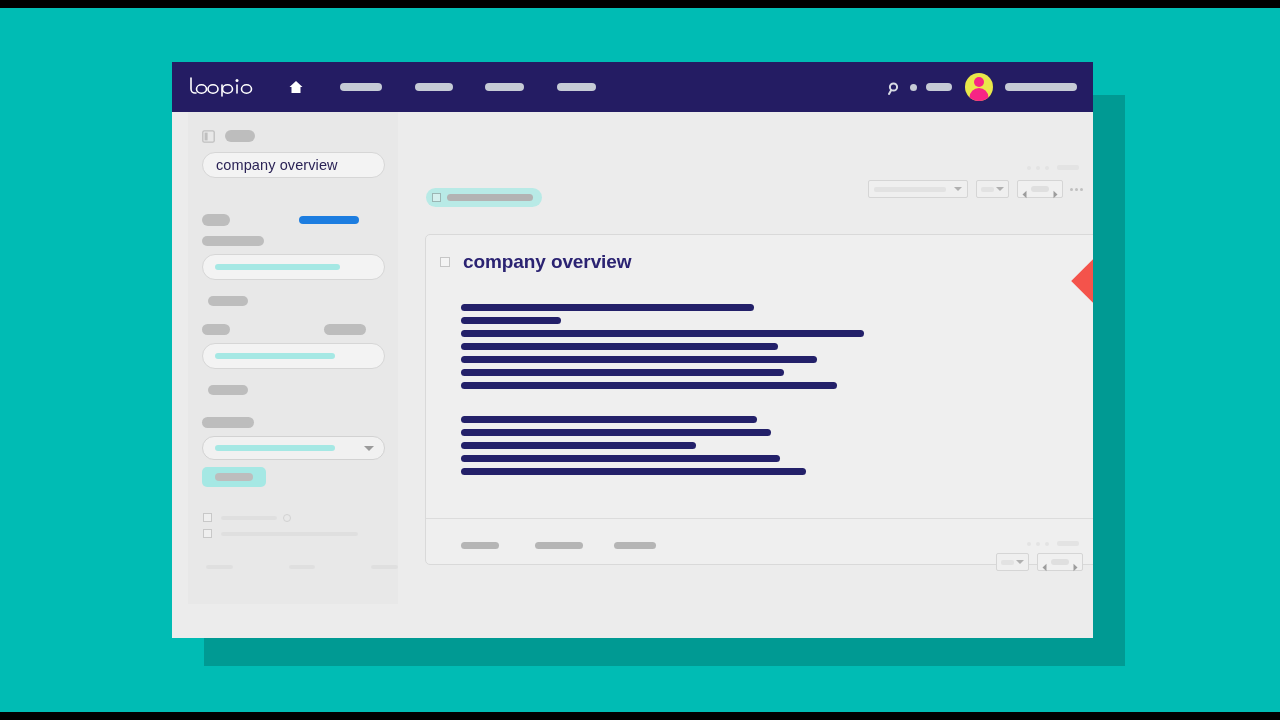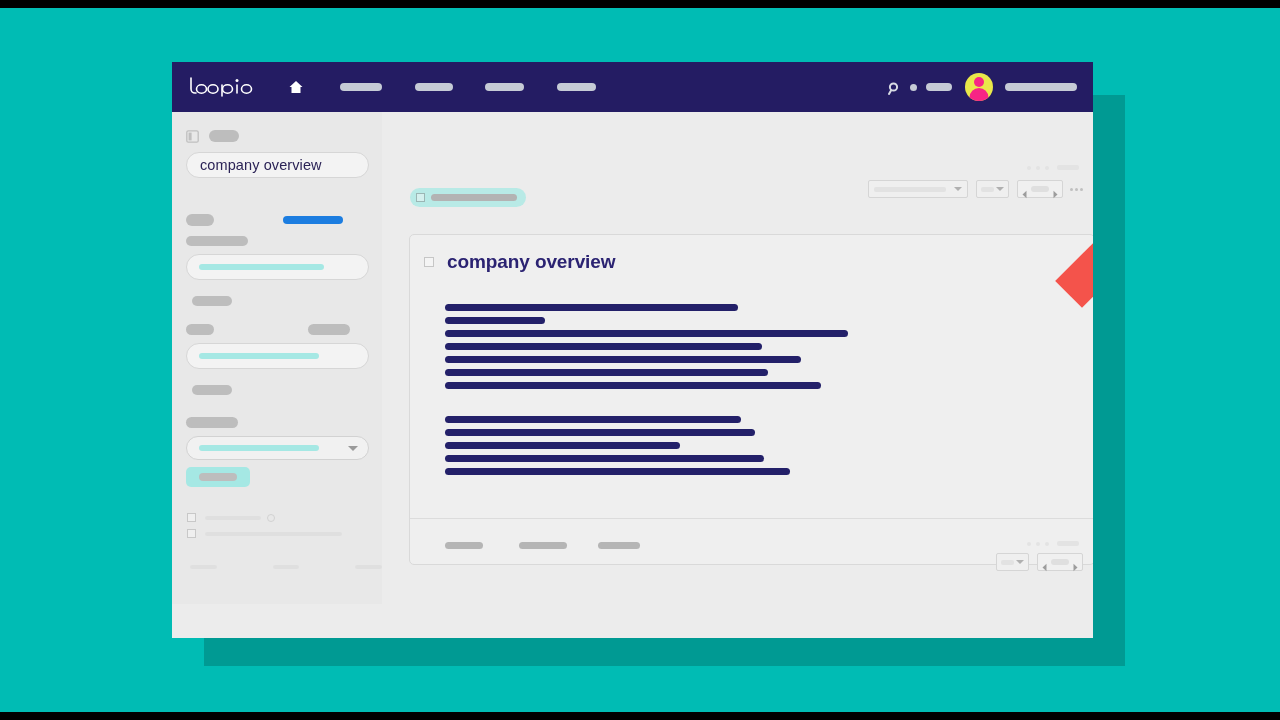--- a/index.html
+++ b/index.html
@@ -97,21 +97,21 @@
   .avatar .body {
     position: absolute; left: 50%; top: 15px;
     transform: translateX(-50%);
     width: 19px; height: 17px;
     border-radius: 10px 10px 0 0;
     background: #F72585;
   }
   .nav-pill.p6 { width: 72px; margin-left: 12px; }
 
   
-  #body-row { display: flex; height: 492px; }
+  #body-row { display: flex; height: 492px; margin-left: 16px; }
 
   
   #sidebar {
     width: 210px;
     background: #E8E8E8;
     position: relative;
     flex: 0 0 210px;
   }
   .sb-head {
     display: flex; align-items: center;

